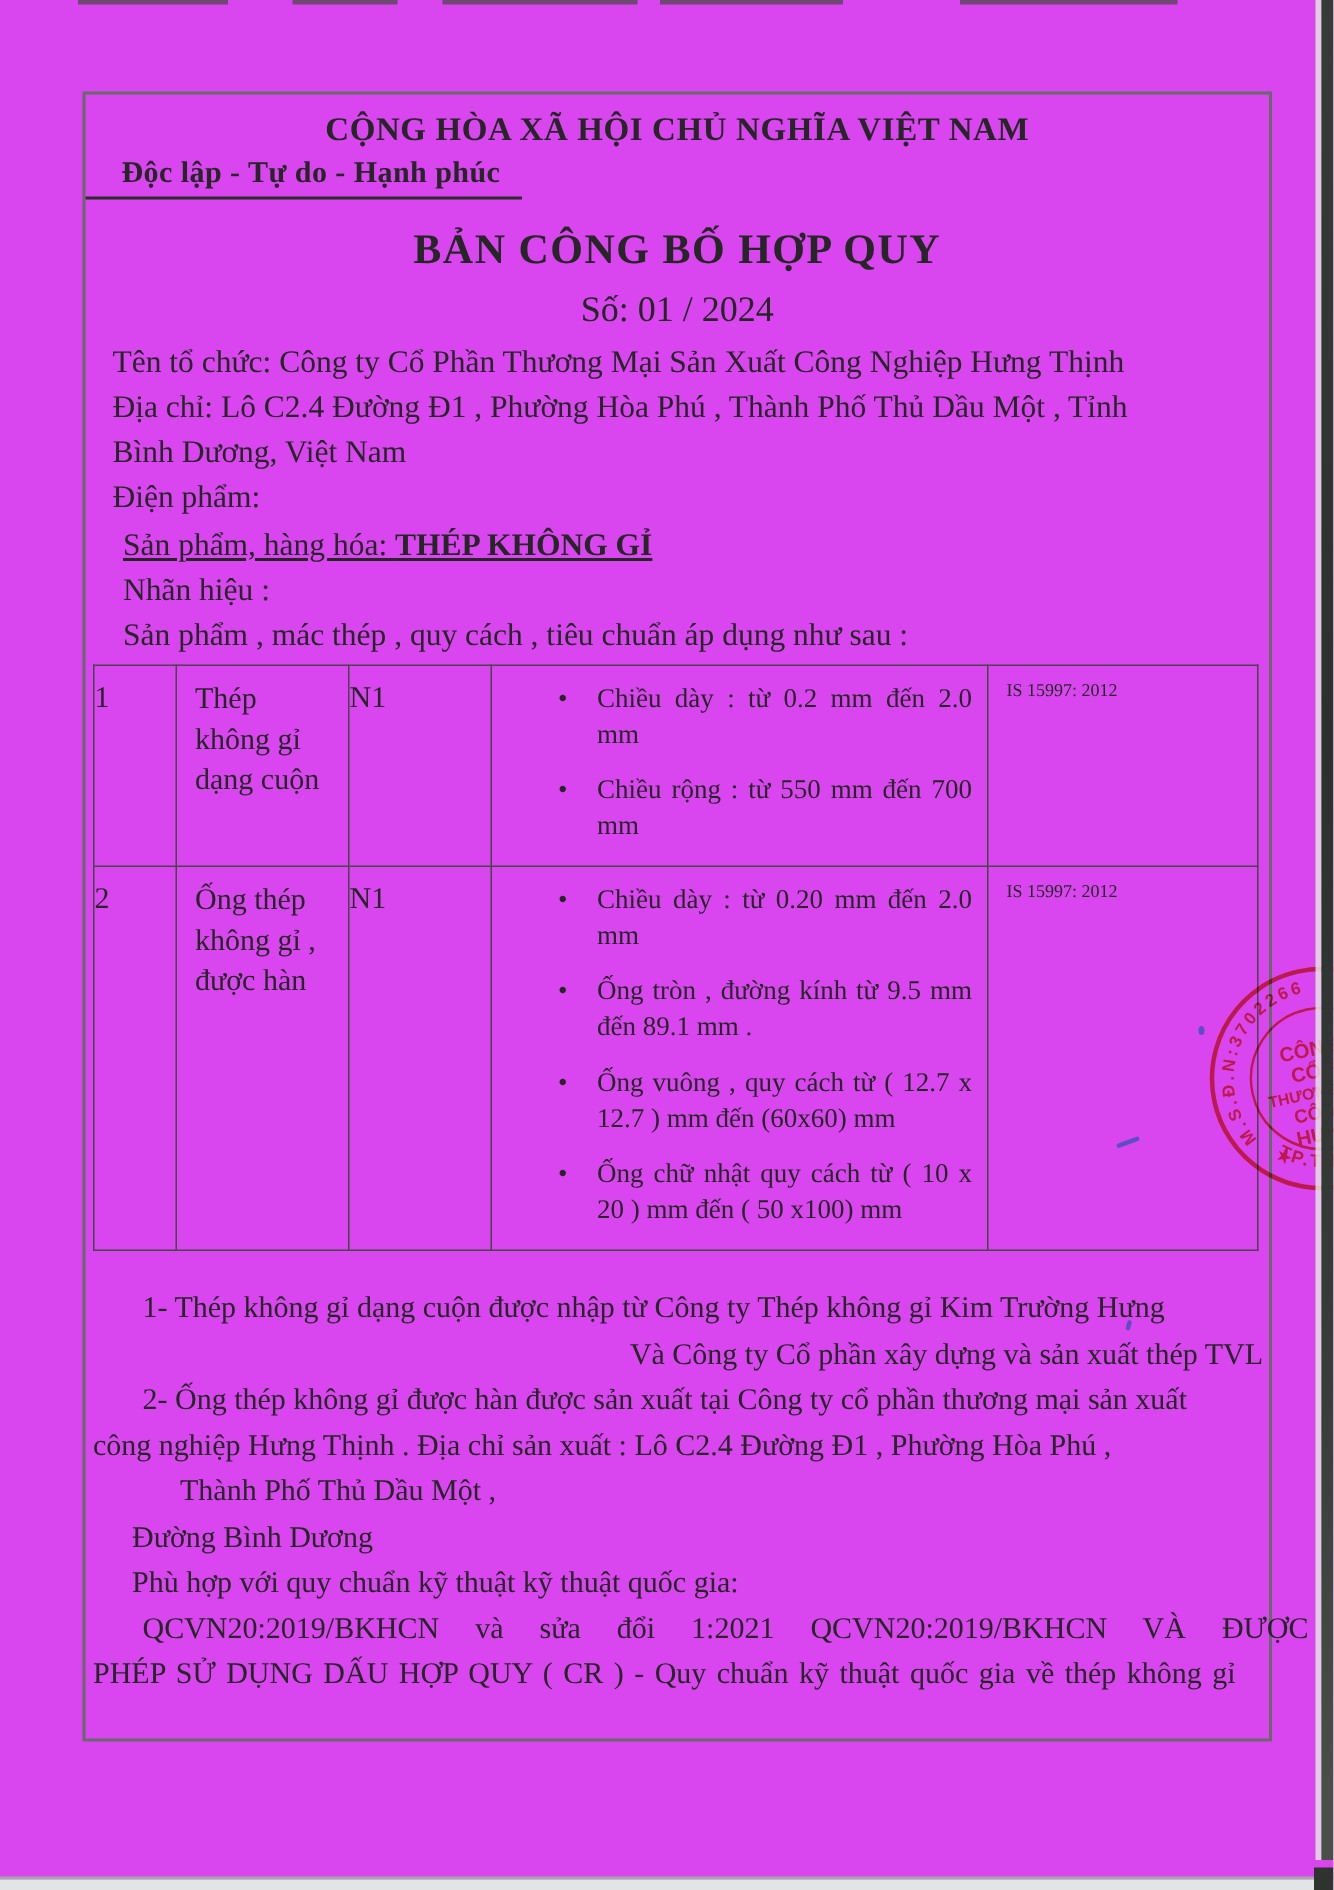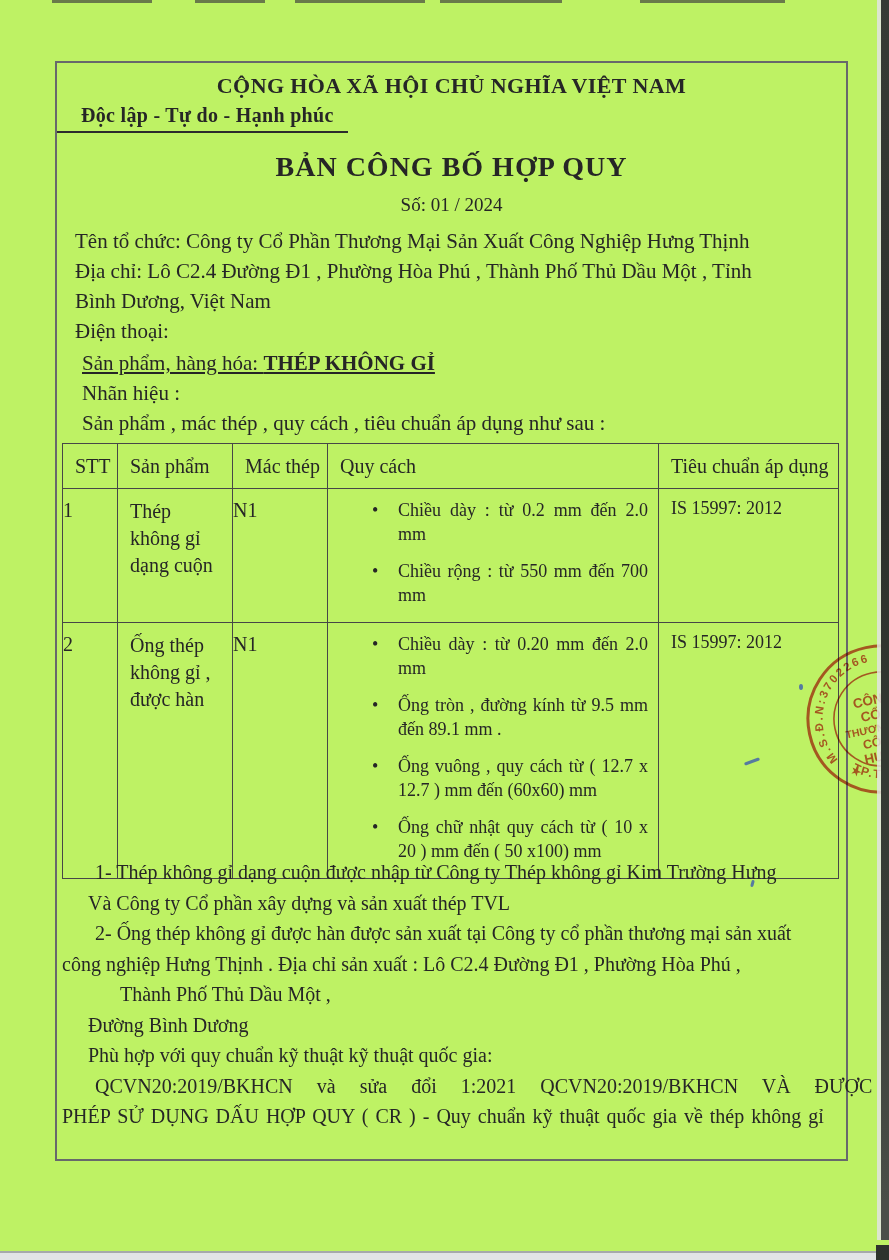--- a/index.html
+++ b/index.html
@@ -1,17 +1,17 @@
 <!DOCTYPE html>
 <html><head>
 <meta charset="utf-8">
 <style>
   html,body{margin:0;padding:0;}
   body{width:889px;height:1260px;overflow:hidden;background:#ffffff;}
-  .page{position:relative;width:889px;height:1260px;background:#bef264;overflow:hidden;
+  .page{position:relative;width:889px;height:1260px;background:#d946ef;overflow:hidden;
         font-family:"Liberation Serif","DejaVu Serif",serif;color:#262626;}
 
   
   .edge-top{position:absolute;top:0;height:3px;background:#45473f;opacity:.7;z-index:12;}
   .edge-right-dark{position:absolute;left:881px;top:0;width:8px;height:1240px;z-index:11;
         background:linear-gradient(180deg,#363b35 0%,#2c312b 40%,#383e37 75%,#4a4f48 97%);}
   .edge-right-light{position:absolute;left:877px;top:0;width:4px;height:1240px;background:#e2e4e0;opacity:.85;z-index:10;}
   .edge-bottom-line{position:absolute;left:0;top:1251px;width:889px;height:2px;background:#a6a9ab;z-index:11;}
   .edge-bottom-strip{position:absolute;left:0;top:1253px;width:889px;height:7px;background:#e2e4e6;z-index:11;}
   .edge-corner{position:absolute;left:876px;top:1245px;width:13px;height:15px;background:#2e332d;z-index:12;}
@@ -20,46 +20,46 @@
   
   .frame{position:absolute;left:55px;top:61px;width:793px;height:1100px;box-sizing:border-box;
          border:2px solid #67696b;z-index:1;}
 
   .center{text-align:center;}
   .national-title{position:absolute;left:0;right:0;top:10px;font-size:22px;font-weight:bold;letter-spacing:.4px;}
   .motto-wrap{position:absolute;left:0;right:0;top:40px;}
   .motto{display:inline-block;font-size:20px;font-weight:bold;border-bottom:2.5px solid #2c2c2c;
          padding:1px 14px 4px 24px;letter-spacing:.3px;}
   .doc-title{position:absolute;left:0;right:0;top:88px;font-size:28px;font-weight:bold;letter-spacing:1px;}
-  .doc-number{position:absolute;left:0;right:0;top:131px;font-size:19px;}
+  .doc-number{position:absolute;left:0;right:0;top:131px;font-size:24px;}
 
   .info{position:absolute;left:18px;right:8px;top:163px;font-size:21px;line-height:30px;white-space:nowrap;}
   .info .ind{padding-left:7px;}
   .info .gap{margin-top:2px;text-decoration:underline;}
   .bold{font-weight:bold;}
 
   
   table.spec{position:absolute;left:5px;top:380px;width:776px;border-collapse:collapse;table-layout:fixed;}
   table.spec th,table.spec td{border:1.8px solid #474747;vertical-align:top;font-weight:normal;text-align:left;}
   table.spec th{font-size:20px;height:44px;vertical-align:middle;padding:0 4px 0 12px;}
   th.c,td.c{text-align:center;padding-left:0;}
   tr.r1{height:93px;} tr.r2{height:238px;}
   td.cell-stt{font-size:20px;padding-top:10px;}
   td.cell-prod{font-size:20px;line-height:27px;padding:9px 9px 0 12px;text-align:justify;}
   td.cell-grade{font-size:20px;padding-top:10px;}
-  td.cell-std{font-size:18px;padding:9px 4px 0 12px;font-family:Liberation Serif, serif;}
+  td.cell-std{font-size:12px;padding:9px 4px 0 12px;font-family:Liberation Serif, serif;}
   td.cell-spec{padding:6px 0 2px 0;}
   .spec-item{display:flex;margin:3px 0 13px 44px;font-size:18px;line-height:24px;}
   .spec-bullet{width:26px;flex:0 0 26px;}
   .spec-bullet::before{content:"•";font-size:18px;}
   .spec-text{flex:1;text-align:justify;padding-right:10px;}
 
   
   .notes{position:absolute;left:5px;right:4px;top:794px;font-size:20px;line-height:30.5px;white-space:nowrap;}
-  .nl-0{margin-left:33px;} .nl-1{margin-left:26px;} .nl-2{margin-left:33px;}
+  .nl-0{margin-left:33px;} .nl-1{margin-left:26px;text-align:right;} .nl-2{margin-left:33px;}
   .nl-3{} .nl-4{margin-left:58px;} .nl-5{margin-left:26px;}
   .nl-6{margin-left:26px;} .nl-7{margin-left:33px;word-spacing:19px;} .nl-8{margin-left:0;word-spacing:2px;}
 
   
   .stamp{position:absolute;left:769px;top:607px;width:224px;height:224px;z-index:5;
          mix-blend-mode:multiply;opacity:.92;}
   .stamp text{fill:#d94f42;font-family:"Liberation Sans","DejaVu Sans",sans-serif;font-weight:bold;}
 </style>
 </head>
 <body>
@@ -86,42 +86,35 @@
     <div class="motto-wrap">
       <span class="motto">Độc lập - Tự do - Hạnh phúc</span>
     </div>
     <div class="doc-title center">BẢN CÔNG BỐ HỢP QUY</div>
     <div class="doc-number center">Số: 01 / 2024</div>
 
     <div class="info">
       <div>Tên tổ chức: Công ty Cổ Phần Thương Mại Sản Xuất Công Nghiệp Hưng Thịnh</div>
       <div>Địa chỉ: Lô C2.4 Đường Đ1 , Phường Hòa Phú , Thành Phố Thủ Dầu Một , Tỉnh</div>
       <div>Bình Dương, Việt Nam</div>
-      <div>Điện thoại:</div>
+      <div>Điện phẩm:</div>
       <div class="ind gap"><span>Sản phẩm, hàng hóa: </span><span class="bold">THÉP KHÔNG GỈ</span></div>
       <div class="ind">Nhãn hiệu :</div>
       <div class="ind">Sản phẩm , mác thép , quy cách , tiêu chuẩn áp dụng như sau :</div>
     </div>
 
     <table class="spec">
       <colgroup>
           <col style="width:55px">
           <col style="width:115px">
           <col style="width:95px">
           <col style="width:331px">
           <col style="width:180px">
         </colgroup>
       <tbody>
-          <tr>
-        <th class="c">STT</th>
-        <th>Sản phẩm</th>
-        <th>Mác thép</th>
-        <th>Quy cách</th>
-        <th>Tiêu chuẩn áp dụng</th>
-      </tr>
       <tr class="r1">
         <td class="c cell-stt">1</td>
         <td class="cell-prod">Thép không gỉ dạng cuộn</td>
         <td class="c cell-grade">N1</td>
         <td class="cell-spec">
           <div class="spec-item">
                 <span class="spec-bullet"></span>
                 <span class="spec-text">Chiều dày : từ 0.2 mm đến 2.0 mm</span>
               </div>
           <div class="spec-item">

